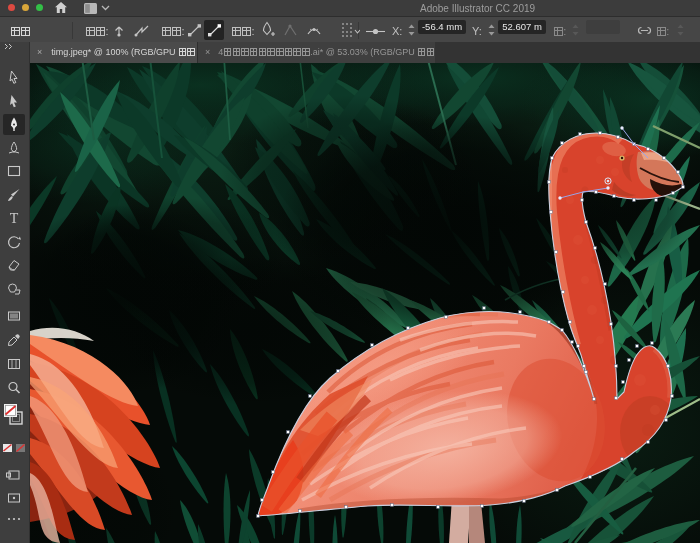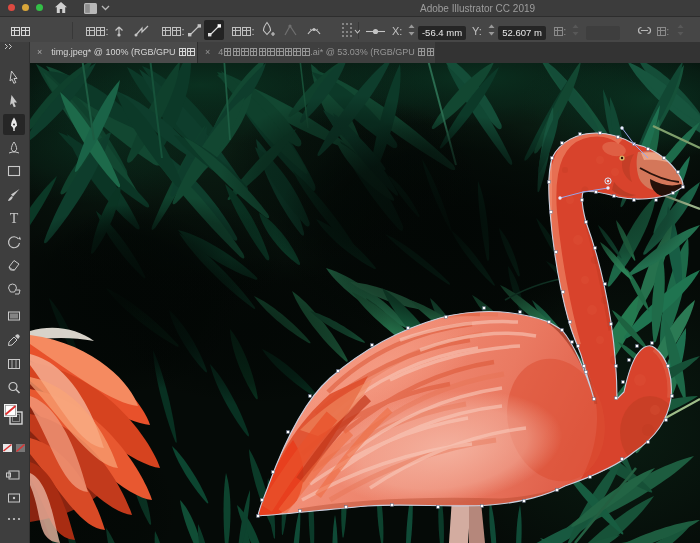--- a/index.html
+++ b/index.html
@@ -6,21 +6,21 @@
 #titlebar { position:absolute; left:0; top:0; width:700px; height:16px; background:#3c3c3c; }
 #ctrlbar { position:absolute; left:0; top:16px; width:700px; height:26px; background:#464646; border-top:1px solid #2d2d2d; }
 #tabbar { position:absolute; left:30px; top:42px; width:670px; height:21px; background:#333333; }
 #toolbarbg { position:absolute; left:0; top:42px; width:30px; height:501px; background:#3e3e3e; border-right:1px solid #303030; }
 #tools { position:absolute; left:0; top:42px; }
 #canvas { position:absolute; left:30px; top:63px; }
 .tl { position:absolute; top:3.5px; width:7px; height:7px; border-radius:50%; }
 .lbl { position:absolute; color:#cacaca; font-size:11px; line-height:11px; }
 .lbl2 { position:absolute; color:#c0c0c0; font-size:11px; line-height:11px; }
 .ci { position:absolute; }
-.fld { position:absolute; top:9px; height:14px; background:#252525; border-radius:2px; color:#e8e8e8; font-size:9.5px; line-height:14px; text-align:center; }
+.fld { position:absolute; top:3px; height:14px; background:#252525; border-radius:2px; color:#e8e8e8; font-size:9.5px; line-height:14px; text-align:center; }
 .fld.dim { background:#3e3e3e; color:#565656; }
 i.k { display:inline-block; width:9px; height:9.5px; margin:0 0.6px; vertical-align:-1px;
   background:
    linear-gradient(currentColor,currentColor) 0 0/100% 1px no-repeat,
    linear-gradient(currentColor,currentColor) 0 46%/100% 1px no-repeat,
    linear-gradient(currentColor,currentColor) 0 100%/100% 1px no-repeat,
    linear-gradient(currentColor,currentColor) 0 0/1px 100% no-repeat,
    linear-gradient(currentColor,currentColor) 48% 0/1px 100% no-repeat,
    linear-gradient(currentColor,currentColor) 100% 0/1px 100% no-repeat; }
 i.k.s { width:7.5px; height:8px; vertical-align:-0.5px; }

